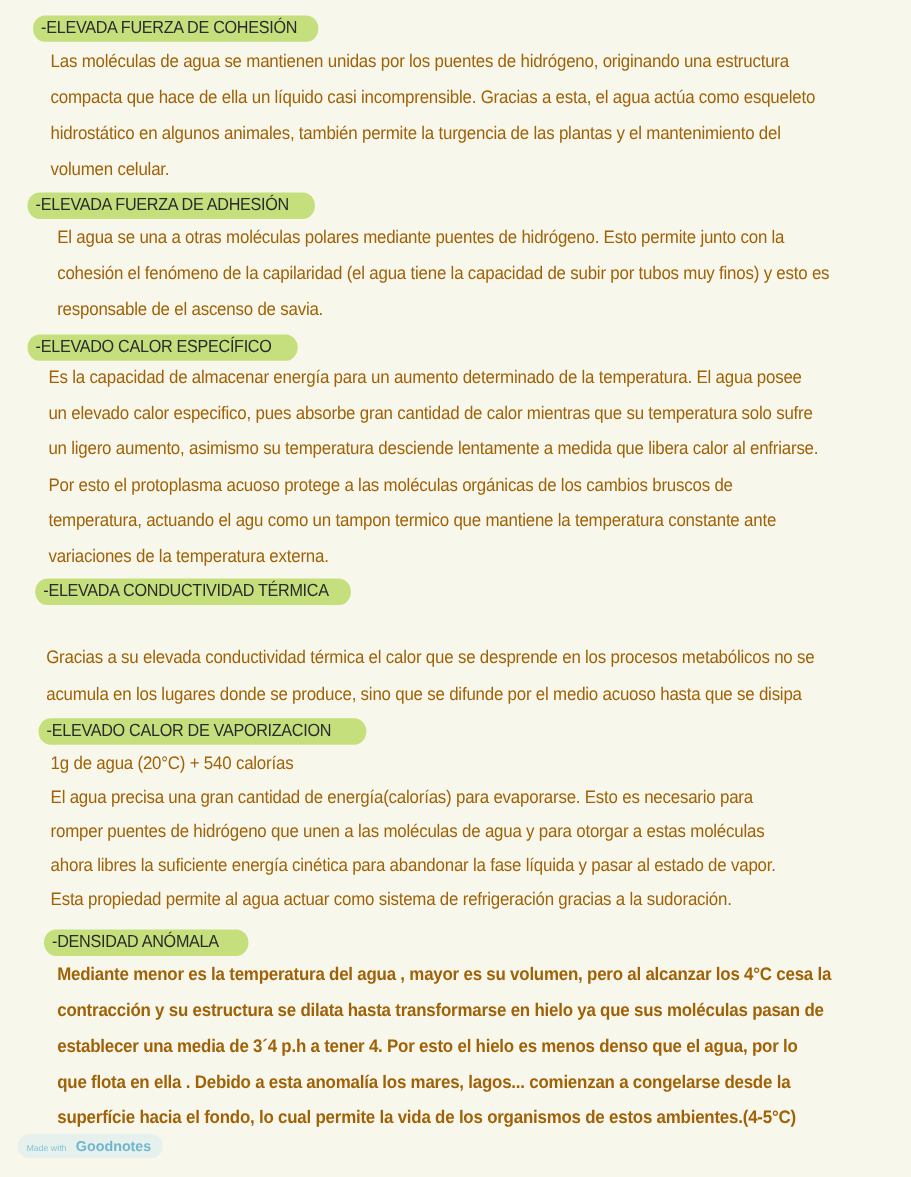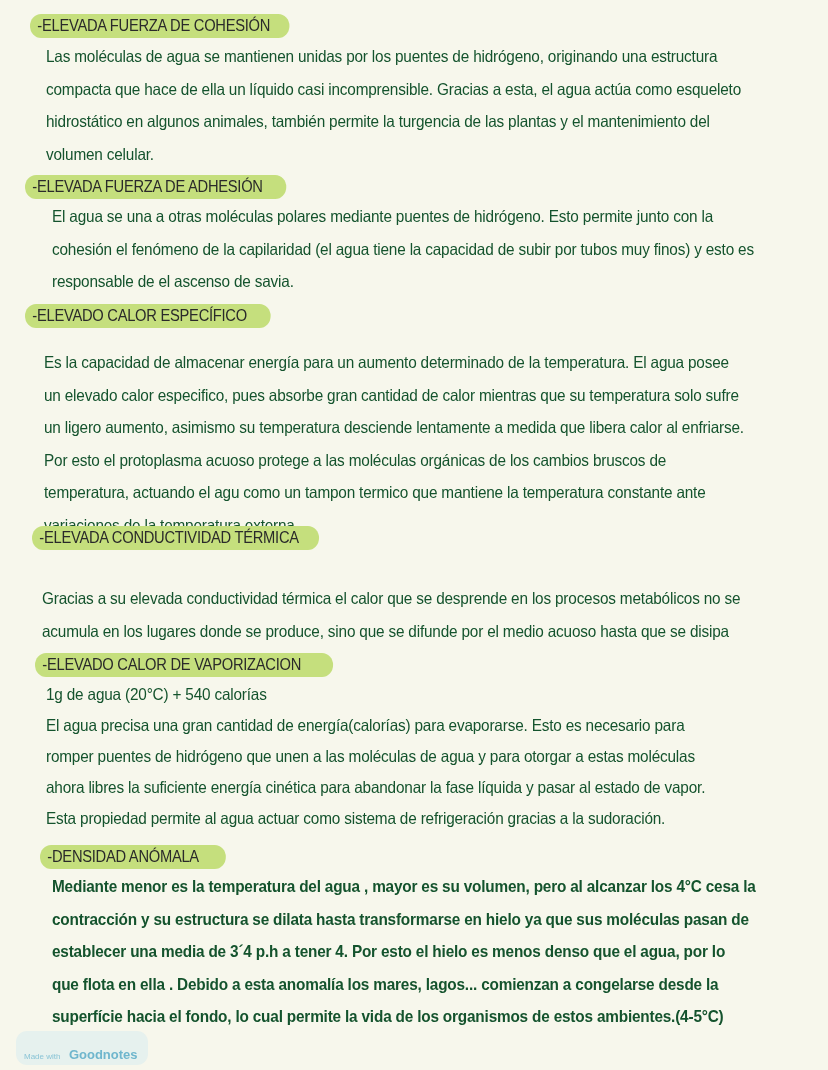--- a/index.html
+++ b/index.html
@@ -37,36 +37,36 @@
     color: #2a2a2a;
     white-space: nowrap;
     font-family: "Liberation Sans Narrow", "Liberation Sans", sans-serif;
     transform: scaleX(0.92);
     transform-origin: left center;
   }
   .body-lines {
     position: absolute;
     font-size: 16.5px;
     line-height: 32.5px;
-    color: #14532d;
+    color: #a16207;
     white-space: nowrap;
     letter-spacing: -0.2px;
   }
   .line {
     display: block;
     transform: scaleX(0.93);
     transform-origin: left center;
   }
   .badge {
     position: absolute;
     left: 16px;
     top: 1031px;
     height: 22px;
     line-height: 22px;
-    padding: 12px 10px 0 8px;
+    padding: 0 10px 0 8px;
     background: #e6f1ee;
     border-radius: 11px;
     white-space: nowrap;
   }
   .badge-small {
     font-size: 8px;
     color: #8ac4d6;
     margin-right: 4px;
   }
   .badge-brand {
@@ -94,21 +94,21 @@
     <div class="heading" style="left:25px; top:175px; width:262px;">-ELEVADA FUERZA DE ADHESIÓN</div>
     <div class="body-lines" style="left:52px; top:200px;">
       <span class="line">El agua se una a otras moléculas polares mediante puentes de hidrógeno. Esto permite junto con la</span>
       <span class="line">cohesión el fenómeno de la capilaridad (el agua tiene la capacidad de subir por tubos muy finos) y esto es</span>
       <span class="line">responsable de el ascenso de savia.</span>
     </div>
   </div>
 
   <div class="section">
     <div class="heading" style="left:25px; top:304px; width:245px;">-ELEVADO CALOR ESPECÍFICO</div>
-    <div class="body-lines" style="left:44px; top:346px;">
+    <div class="body-lines" style="left:44px; top:327px;">
       <span class="line">Es la capacidad de almacenar energía para un aumento determinado de la temperatura. El agua posee</span>
       <span class="line">un elevado calor especifico, pues absorbe gran cantidad de calor mientras que su temperatura solo sufre</span>
       <span class="line">un ligero aumento, asimismo su temperatura desciende lentamente a medida que libera calor al enfriarse.</span>
       <span class="line">Por esto el protoplasma acuoso protege a las moléculas orgánicas  de los cambios bruscos de</span>
       <span class="line">temperatura, actuando el agu como un tampon termico que mantiene la temperatura constante ante</span>
       <span class="line">variaciones de la temperatura externa.</span>
     </div>
   </div>
 
   <div class="section">

